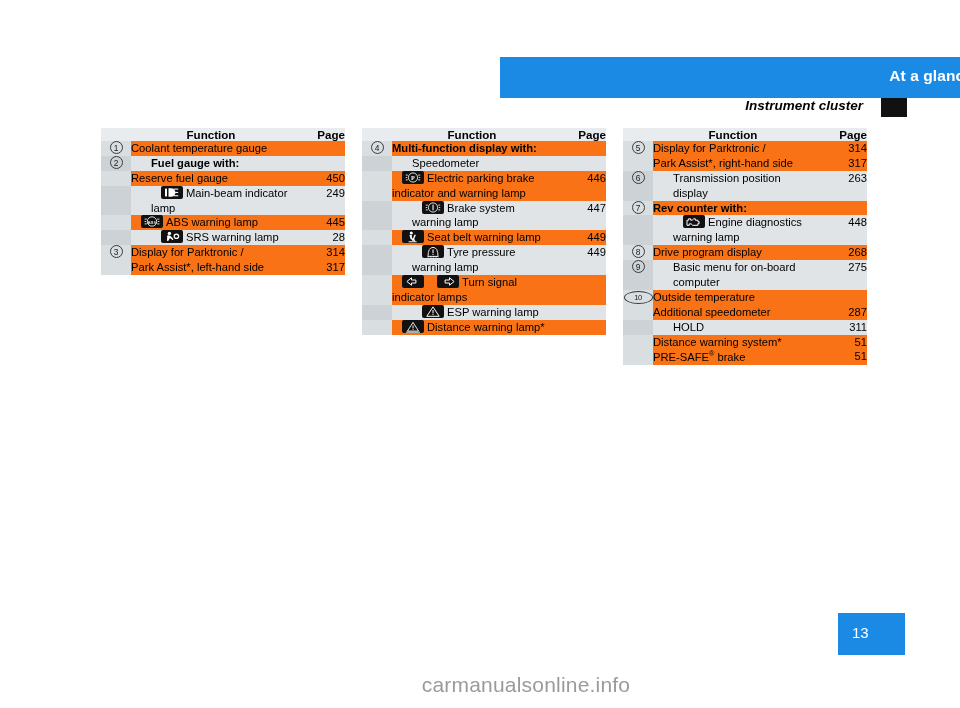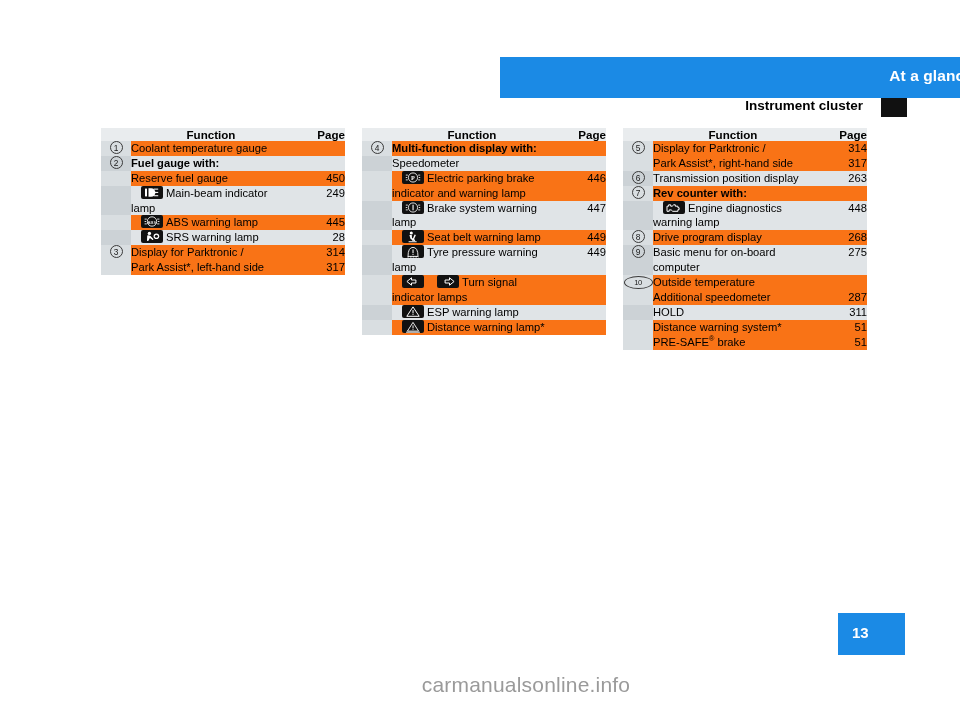--- a/index.html
+++ b/index.html
@@ -44,20 +44,21 @@
     height: 20px;
   }
   #subheader-title {
     position: absolute;
     right: 44px;
     top: 0px;
     font-size: 13.5px;
     font-weight: bold;
     color: #000000;
     white-space: nowrap;
+    font-style: italic;
   }
   #subheader-marker {
     position: absolute;
     right: 0px;
     top: 0px;
     width: 26px;
     height: 19px;
     background: #111111;
   }
 
@@ -92,21 +93,21 @@
     background: #e9ecee;
   }
   .hdr-fn { padding-left: 2px; }
   .hdr-pg { text-align: right; padding-right: 7px; }
   .hdr-num { background: #d9dee1; }
 
   
   .row-a .cell-num { background: #d9dee1; }
   .row-b .cell-num { background: #ccd2d6; }
   .row-a .cell-fn, .row-a .cell-pg { background: #f97316; }
-  .row-b .cell-fn, .row-b .cell-pg { background: #e0e4e7; }
+  .row-b .cell-fn, .row-b .cell-pg { background: #e0e4e7; padding-left: 20px; }
 
   .cell-num {
     text-align: center;
     padding: 5px 0 5px 0;
     width: 30px;
   }
   .cell-fn {
     padding: 5px 4px 5px 2px;
     line-height: 1.33;
   }
@@ -160,21 +161,21 @@
     width: 67px;
     height: 42px;
     background: #1b8ae5;
   }
   #page-number {
     position: absolute;
     left: 14px;
     top: 11px;
     color: #ffffff;
     font-size: 15px;
-    font-weight: bold;
+    font-weight: normal;
   }
   #watermark {
     position: absolute;
     left: 0;
     top: 673px;
     width: 860px;
     text-align: center;
     padding-right: 0px;
     font-size: 21px;
     color: #9a9a9a;

